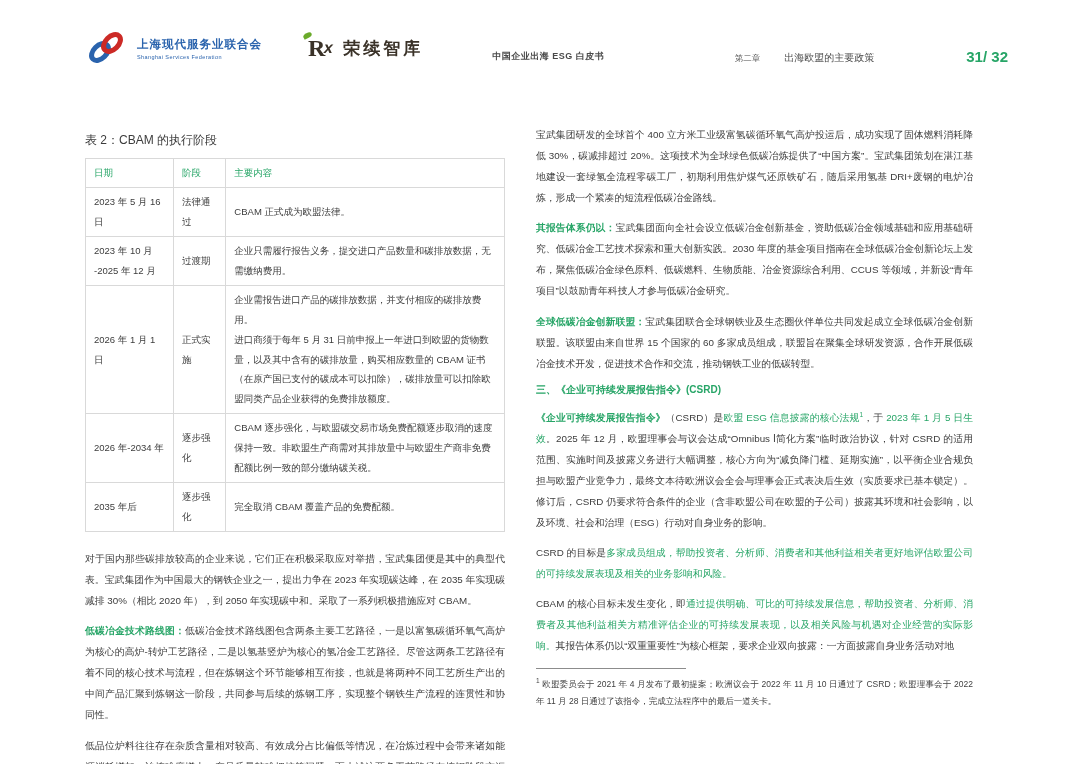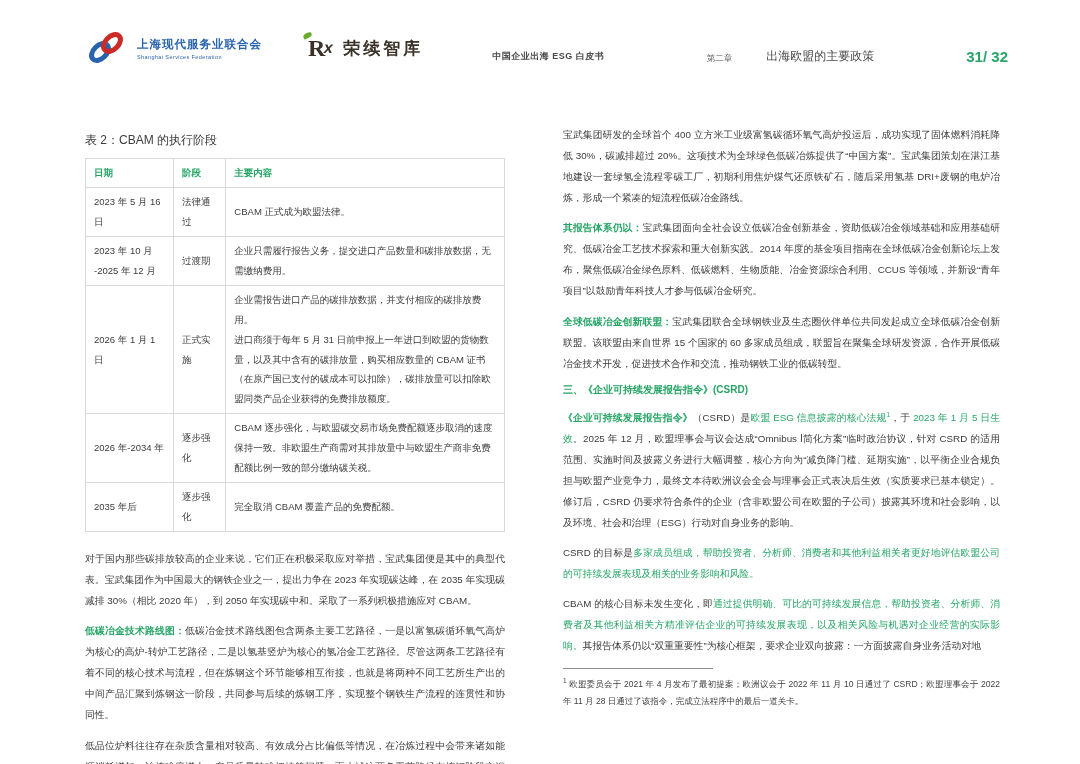--- a/index.html
+++ b/index.html
@@ -29,40 +29,40 @@
   .ssf-title{font-size:11.5px;font-weight:bold;color:var(--logo-blue);letter-spacing:1px;}
   .ssf-sub{font-size:5.5px;color:var(--logo-blue);letter-spacing:.4px;margin-top:2px;}
   .rx-logo{display:flex;align-items:center;margin-left:46px;}
   .rx-mark{position:relative;font-weight:bold;color:var(--brown);font-size:24px;line-height:1;font-family:"Liberation Serif","DejaVu Serif",serif;}
   .rx-leaf{position:absolute;width:9px;height:5px;background:#6aaa2a;border-radius:50% 50% 50% 0;transform:rotate(-28deg);left:-5px;top:-3px;}
   .rx-x{font-size:16px;font-weight:bold;color:var(--brown);transform:skewX(-12deg);display:inline-block;margin-left:-1px;}
   .rx-name{margin-left:10px;font-size:17px;font-weight:bold;color:var(--brown);letter-spacing:3px;}
   .doc-title{margin-left:48px;margin-top:16px;font-size:9px;font-weight:600;color:#4a4a4a;letter-spacing:.5px;padding-left:21px;}
   .header-right{margin-left:auto;margin-top:16px;display:flex;align-items:flex-end;}
   .chapter-label{font-size:8.5px;color:#4a4a4a;}
-  .chapter-title{font-size:12px;color:#4a4a4a;margin-left:34px;font-family:Liberation Mono, monospace;}
+  .chapter-title{font-size:10px;color:#4a4a4a;margin-left:24px;font-family:Liberation Mono, monospace;}
   .page-num{font-size:15px;font-weight:bold;color:var(--green);margin-left:92px;}
   
   .col-left{position:absolute;left:85px;top:132px;width:420px;}
-  .col-right{position:absolute;left:563px;top:124px;width:437px;}
+  .col-right{position:absolute;left:536px;top:124px;width:437px;}
   .para{font-size:9.8px;line-height:2.15;text-align:justify;margin:0 0 9px 0;}
   .seg-g{color:var(--green);}
   .seg-gb{color:var(--green);font-weight:bold;}
   sup.seg-gsup{color:var(--green);font-size:6.5px;}
   sup.seg-sup{font-size:6.5px;}
   
   .table-caption{font-size:12px;color:var(--ink);margin-bottom:9px;}
   table.cbam{width:100%;border-collapse:collapse;table-layout:fixed;margin-bottom:16px;}
   table.cbam th,table.cbam td{
     border:1px solid var(--border);
     font-size:9.5px;line-height:2.1;
     padding:4px 8px;vertical-align:middle;text-align:left;
     white-space:pre-line;
   }
-  table.cbam th{color:var(--green);font-weight:bold;}
+  table.cbam th{color:var(--green);font-weight:normal;}
   
   .section-heading{font-size:10px;font-weight:bold;color:var(--green);margin:8px 0 10px 0;}
   .footnote-block{margin-top:12px;}
   .footnote-rule{width:150px;border-top:1px solid #8c8c8c;margin-bottom:6px;}
   .footnote{font-size:8.5px;line-height:1.95;text-align:justify;color:#3f3f3f;}
 </style>
 </head>
 <body>
 
 <div class="header">
@@ -134,21 +134,21 @@
         </tr>
       </tbody>
   </table>
   <p class="para"><span class="seg-n">对于国内那些碳排放较高的企业来说，它们正在积极采取应对举措，宝武集团便是其中的典型代表。宝武集团作为中国最大的钢铁企业之一，提出力争在 2023 年实现碳达峰，在 2035 年实现碳减排 30%（相比 2020 年），到 2050 年实现碳中和。采取了一系列积极措施应对 CBAM。</span></p>
   <p class="para"><span class="seg-gb">低碳冶金技术路线图：</span><span class="seg-n">低碳冶金技术路线图包含两条主要工艺路径，一是以富氢碳循环氧气高炉为核心的高炉-转炉工艺路径，二是以氢基竖炉为核心的氢冶金工艺路径。尽管这两条工艺路径有着不同的核心技术与流程，但在炼钢这个环节能够相互衔接，也就是将两种不同工艺所生产出的中间产品汇聚到炼钢这一阶段，共同参与后续的炼钢工序，实现整个钢铁生产流程的连贯性和协同性。</span></p>
   <p class="para"><span class="seg-n">低品位炉料往往存在杂质含量相对较高、有效成分占比偏低等情况，在冶炼过程中会带来诸如能源消耗增加、冶炼难度增大、产品质量较难把控等问题。而上述这两条工艺路径在炼钢阶段交汇后，凭借各自的工艺特点以及协同配合的优势，比如富氢工艺在还原、热量利用等方面的优势，氢基竖炉在利用氢气进行直接还原等方面的作用，能够通过优化整个冶炼流程、改变反应条件、调整物料的处理方式等，使低品位炉料也可以较好地参与到钢铁生产过程中，进而克服低品位炉料给钢铁生产带来的各种困难和挑战。</span></p>
 </div>
 
 <div class="col-right">
   <p class="para"><span class="seg-n">宝武集团研发的全球首个 400 立方米工业级富氢碳循环氧气高炉投运后，成功实现了固体燃料消耗降低 30%，碳减排超过 20%。这项技术为全球绿色低碳冶炼提供了“中国方案”。宝武集团策划在湛江基地建设一套绿氢全流程零碳工厂，初期利用焦炉煤气还原铁矿石，随后采用氢基 DRI+废钢的电炉冶炼，形成一个紧凑的短流程低碳冶金路线。</span></p>
-  <p class="para"><span class="seg-gb">其报告体系仍以：</span><span class="seg-n">宝武集团面向全社会设立低碳冶金创新基金，资助低碳冶金领域基础和应用基础研究、低碳冶金工艺技术探索和重大创新实践。2014 年度的基金项目指南在全球低碳冶金创新论坛上发布，聚焦低碳冶金绿色原料、低碳燃料、生物质能、冶金资源综合利用、CCUS 等领域，并新设“青年项目”以鼓励青年科技人才参与低碳冶金研究。</span></p>
+  <p class="para"><span class="seg-gb">其报告体系仍以：</span><span class="seg-n">宝武集团面向全社会设立低碳冶金创新基金，资助低碳冶金领域基础和应用基础研究、低碳冶金工艺技术探索和重大创新实践。2030 年度的基金项目指南在全球低碳冶金创新论坛上发布，聚焦低碳冶金绿色原料、低碳燃料、生物质能、冶金资源综合利用、CCUS 等领域，并新设“青年项目”以鼓励青年科技人才参与低碳冶金研究。</span></p>
   <p class="para"><span class="seg-gb">全球低碳冶金创新联盟：</span><span class="seg-n">宝武集团联合全球钢铁业及生态圈伙伴单位共同发起成立全球低碳冶金创新联盟。该联盟由来自世界 15 个国家的 60 多家成员组成，联盟旨在聚集全球研发资源，合作开展低碳冶金技术开发，促进技术合作和交流，推动钢铁工业的低碳转型。</span></p>
   <div class="section-heading">三、《企业可持续发展报告指令》(CSRD)</div>
   <p class="para"><span class="seg-gb">《企业可持续发展报告指令》</span><span class="seg-n">（CSRD）是</span><span class="seg-g">欧盟 ESG 信息披露的核心法规</span><sup class="seg-gsup">1</sup><span class="seg-n">，于 </span><span class="seg-g">2023 年 1 月 5 日生效</span><span class="seg-n">。2025 年 12 月，欧盟理事会与议会达成“Omnibus Ⅰ简化方案”临时政治协议，针对 CSRD 的适用范围、实施时间及披露义务进行大幅调整，核心方向为“减负降门槛、延期实施”，以平衡企业合规负担与欧盟产业竞争力，最终文本待欧洲议会全会与理事会正式表决后生效（实质要求已基本锁定）。修订后，CSRD 仍要求符合条件的企业（含非欧盟公司在欧盟的子公司）披露其环境和社会影响，以及环境、社会和治理（ESG）行动对自身业务的影响。</span></p>
   <p class="para"><span class="seg-n">CSRD 的目标是</span><span class="seg-g">多家成员组成，帮助投资者、分析师、消费者和其他利益相关者更好地评估欧盟公司的可持续发展表现及相关的业务影响和风险。</span></p>
   <p class="para"><span class="seg-n">CBAM 的核心目标未发生变化，即</span><span class="seg-g">通过提供明确、可比的可持续发展信息，帮助投资者、分析师、消费者及其他利益相关方精准评估企业的可持续发展表现，以及相关风险与机遇对企业经营的实际影响。</span><span class="seg-n">其报告体系仍以“双重重要性”为核心框架，要求企业双向披露：一方面披露自身业务活动对地</span></p>
   <div class="footnote-block">
     <div class="footnote-rule"></div>
     <p class="footnote"><sup class="seg-sup">1</sup><span class="seg-n"> 欧盟委员会于 2021 年 4 月发布了最初提案；欧洲议会于 2022 年 11 月 10 日通过了 CSRD；欧盟理事会于 2022 年 11 月 28 日通过了该指令，完成立法程序中的最后一道关卡。</span></p>
   </div>
 </div>

